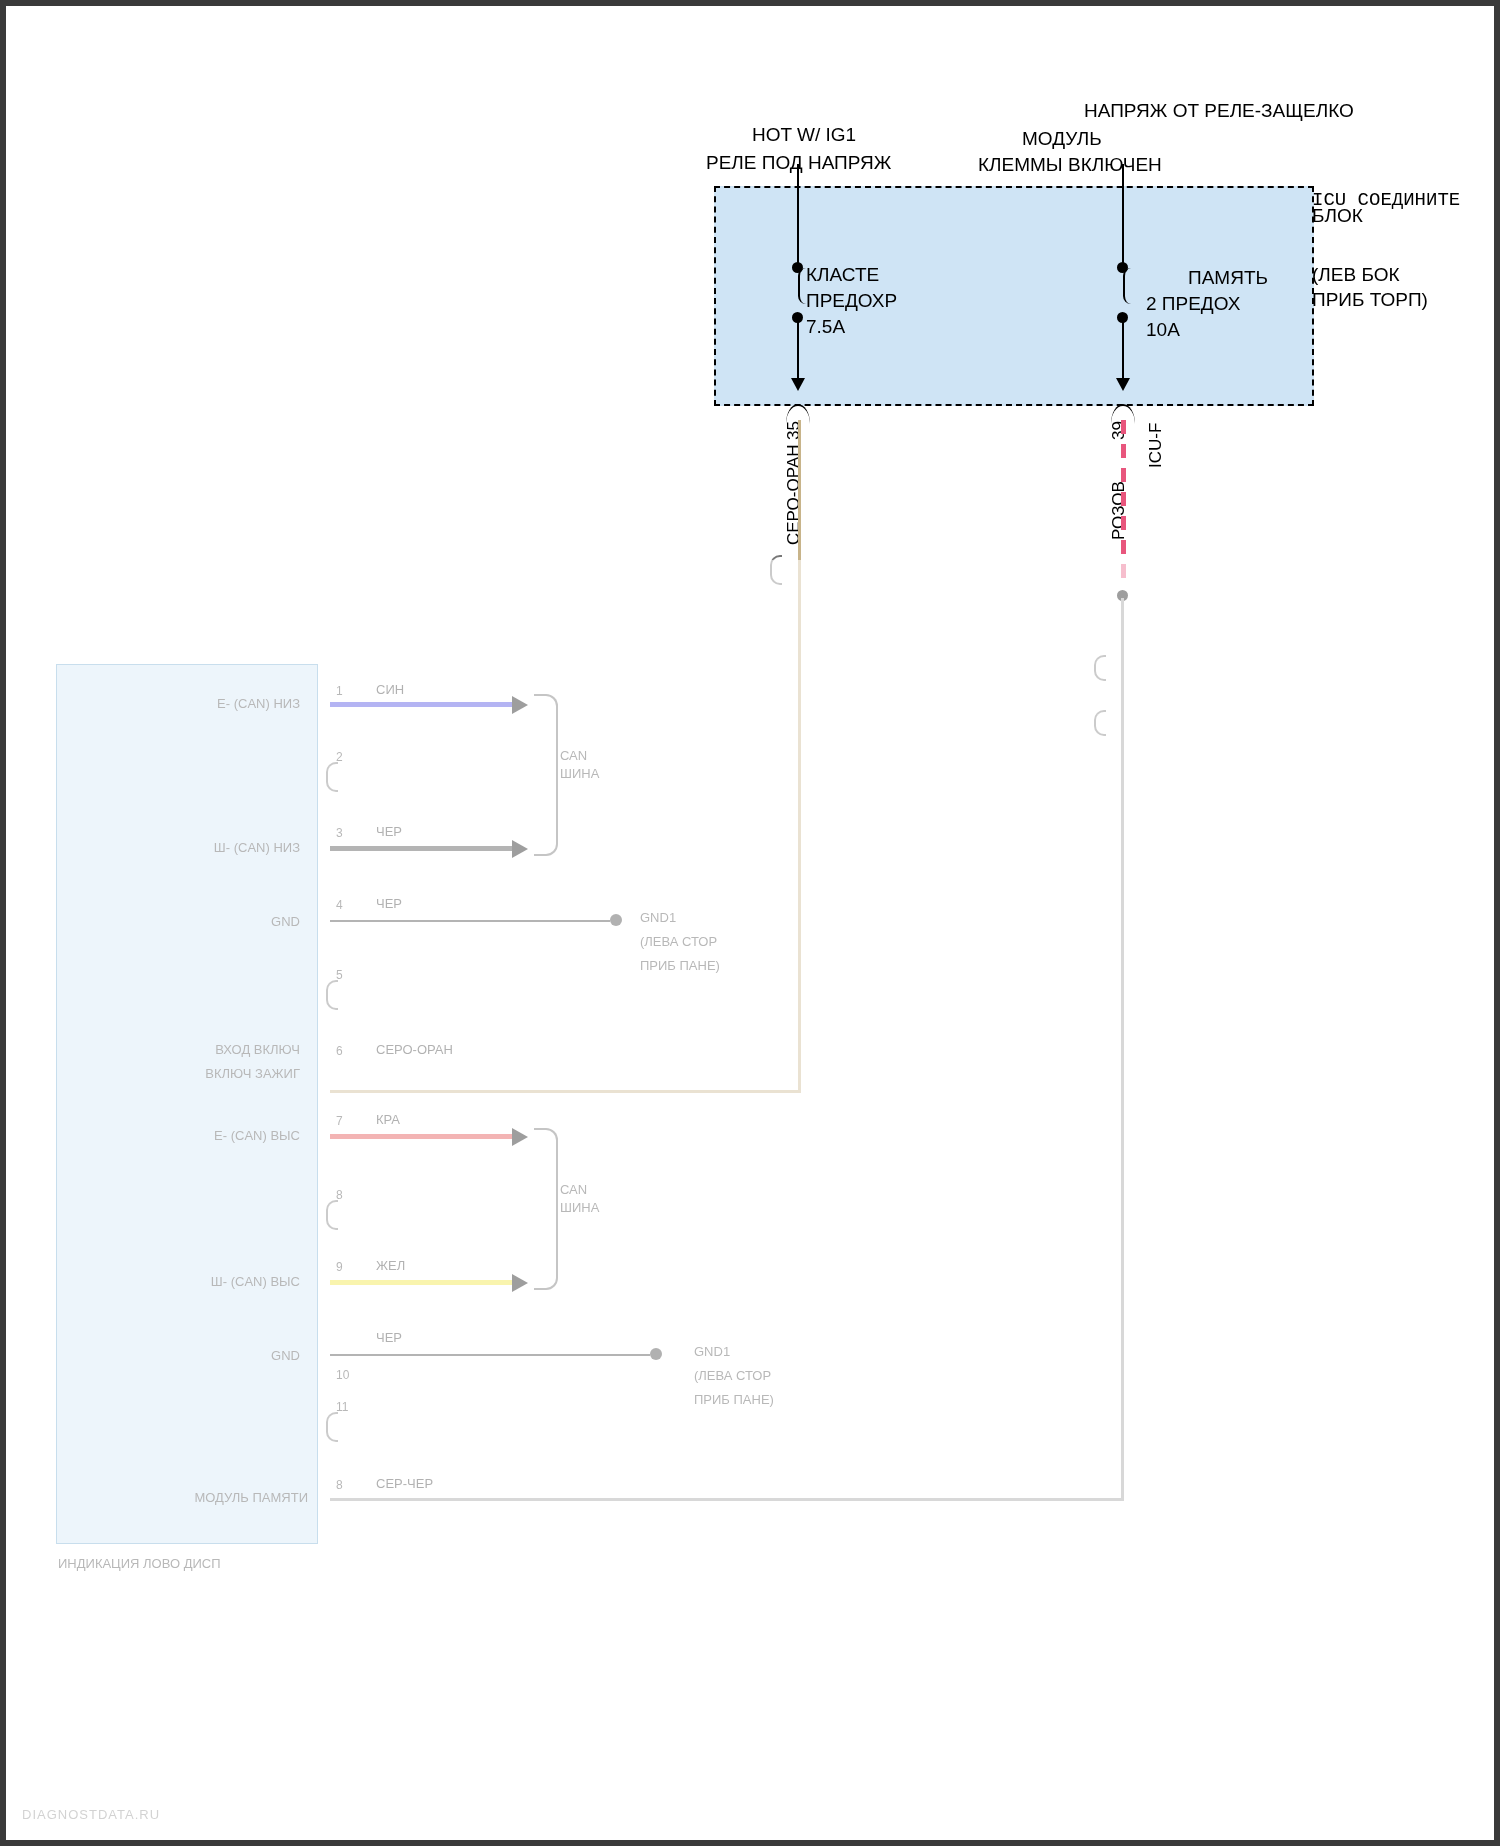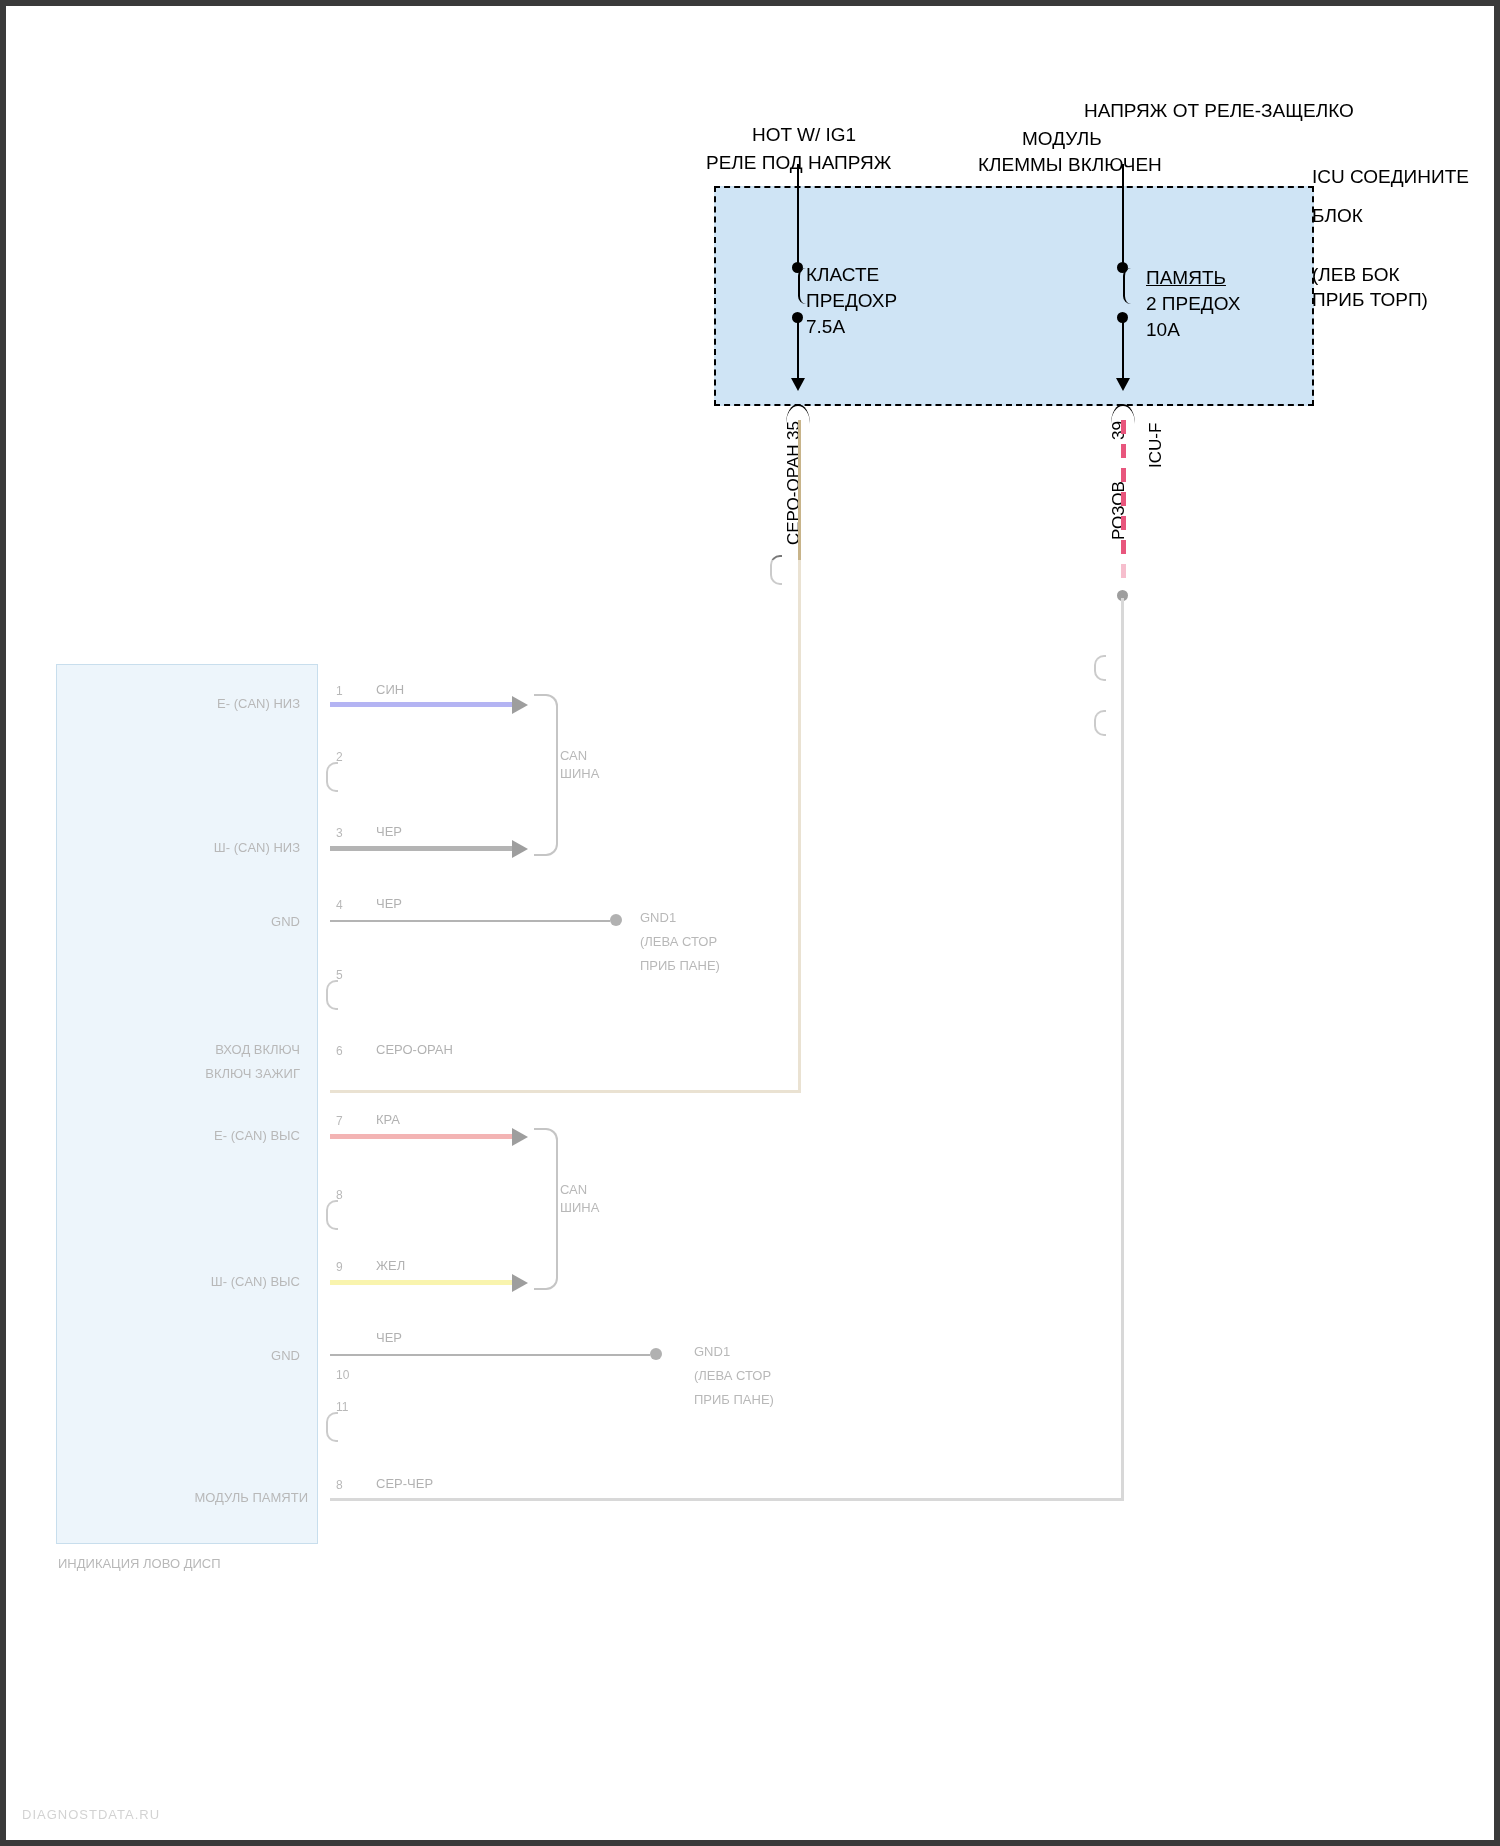--- a/index.html
+++ b/index.html
@@ -183,21 +183,21 @@
 
   <div class="lbl" style="left:752px; top:122px;">HOT W/ IG1</div>
   <div class="lbl" style="left:706px; top:150px;">РЕЛЕ ПОД НАПРЯЖ</div>
 
   <div class="lbl" style="left:1084px; top:98px;">НАПРЯЖ ОТ РЕЛЕ-ЗАЩЕЛКО</div>
   <div class="lbl" style="left:1022px; top:126px;">МОДУЛЬ</div>
   <div class="lbl" style="left:978px; top:152px;">КЛЕММЫ ВКЛЮЧЕН</div>
 
   <div class="icu-box"></div>
 
-  <div class="lbl" style="left:1312px; top:164px;">ICU СОЕДИНИТЕ</div>
+  <div class="lbl" style="left:1312px; top:188px;font-family:Liberation Mono, monospace;">ICU СОЕДИНИТЕ</div>
   <div class="lbl" style="left:1312px; top:203px;">БЛОК</div>
   <div class="lbl" style="left:1312px; top:262px;">(ЛЕВ БОК</div>
   <div class="lbl" style="left:1312px; top:287px;">ПРИБ ТОРП)</div>
 
   <div class="wire wire-v" style="left:797px; top:164px; height:104px;"></div>
   <div class="dot" style="left:792px; top:262px;"></div>
   <div class="fuse-squig" style="left:798px; top:268px;"></div>
   <div class="dot" style="left:792px; top:312px;"></div>
   <div class="wire wire-v" style="left:797px; top:318px; height:66px;"></div>
   <div class="arrow-down" style="left:791px; top:378px;"></div>
@@ -215,21 +215,21 @@
   <div class="tan-wire-v" style="left:798px; top:420px; height:672px;"></div>
   <div class="tan-wire-h" style="left:330px; top:1090px; width:471px;"></div>
 
   <div class="wire wire-v" style="left:1122px; top:164px; height:104px;"></div>
   <div class="dot" style="left:1117px; top:262px;"></div>
   <div class="fuse-squig" style="left:1123px; top:268px;"></div>
   <div class="dot" style="left:1117px; top:312px;"></div>
   <div class="wire wire-v" style="left:1122px; top:318px; height:66px;"></div>
   <div class="arrow-down" style="left:1116px; top:378px;"></div>
 
-  <div class="lbl" style="left:1146px; top:265px;text-decoration:underline;">ПАМЯТЬ</div>
+  <div class="lbl" style="left:1188px; top:265px;">ПАМЯТЬ</div>
   <div class="lbl" style="left:1146px; top:291px;">2 ПРЕДОХ</div>
   <div class="lbl" style="left:1146px; top:317px;">10A</div>
 
   <div class="conn-squig" style="left:1111px; top:404px;"></div>
 
   <div class="vert" style="left:1109px; top:440px; transform: rotate(-90deg);">39</div>
   <div class="vert" style="left:1109px; top:540px; transform: rotate(-90deg); font-size:17px;">РОЗОВ</div>
   <div class="vert" style="left:1146px; top:468px; transform: rotate(-90deg); font-size:17px;">ICU-F</div>
 
   <div class="pink-dash" style="left:1121px; top:420px; height:160px;"></div>

